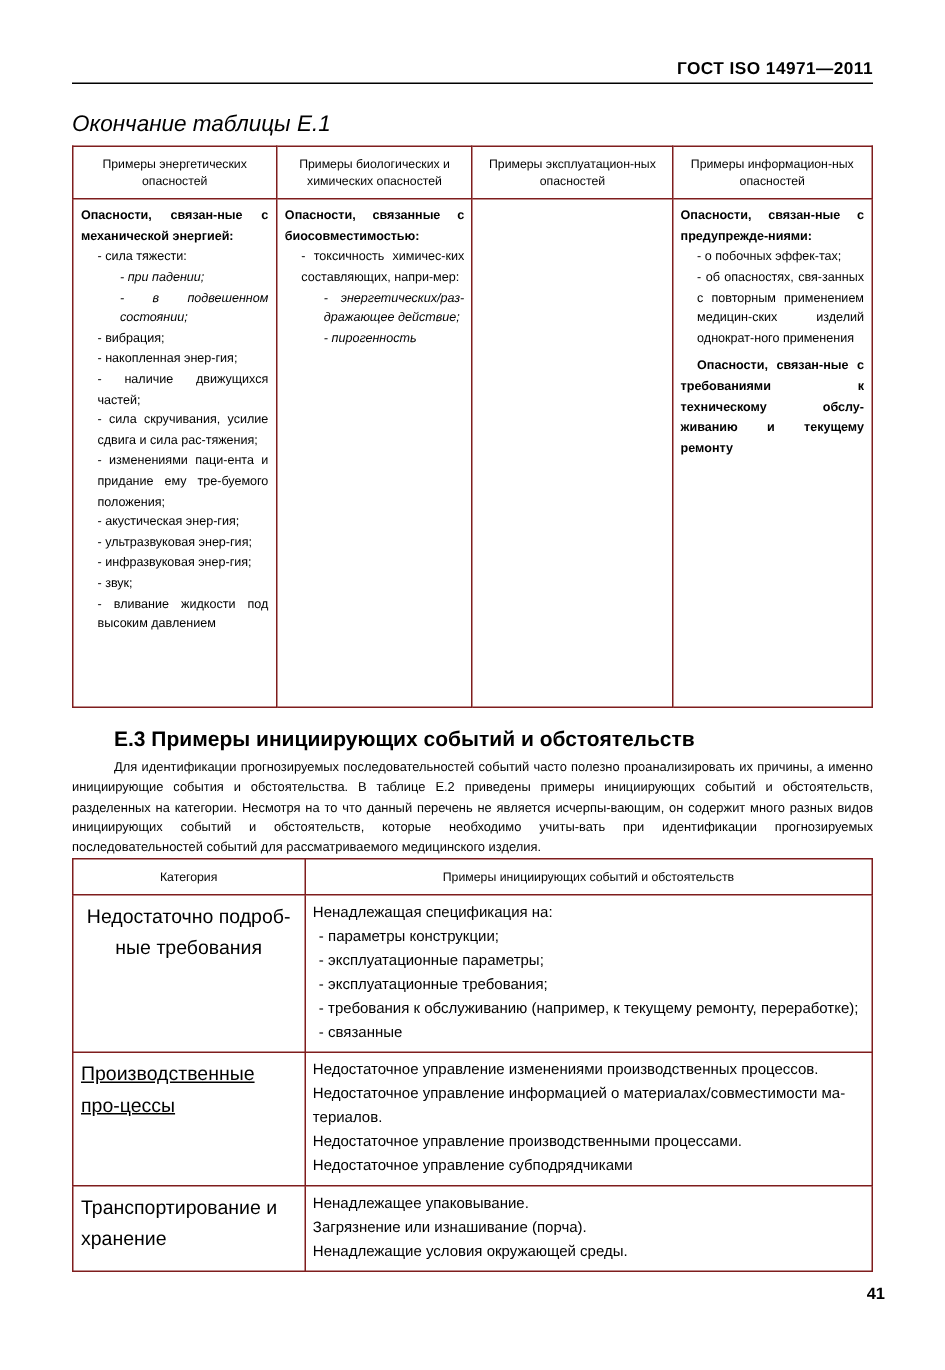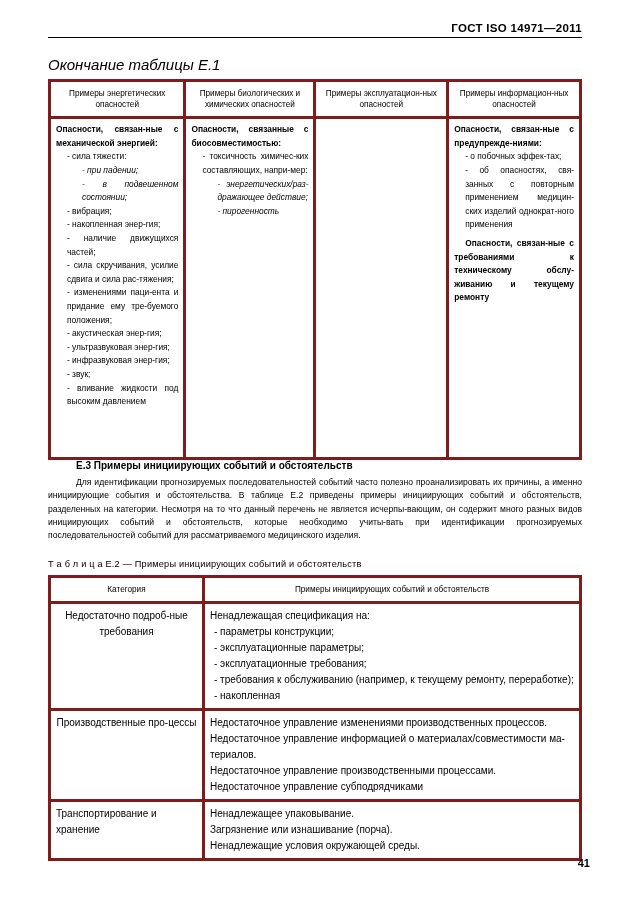--- a/index.html
+++ b/index.html
@@ -22,42 +22,42 @@
     box-sizing: border-box;
     padding: 0 48px;
   }
   
   .doc-header {
     text-align: right;
     font-family: "Liberation Sans", sans-serif;
     font-weight: bold;
     font-size: 11.5px;
     letter-spacing: 0.3px;
-    padding-top: 22px;
+    padding-top: 40px;
   }
   .hrule {
     border-bottom: 1.2px solid #000;
     margin-top: 3px;
   }
   
   .table-caption-italic {
     font-family: "Liberation Sans", sans-serif;
     font-style: italic;
     font-size: 15px;
     margin-top: 18px;
     margin-bottom: 6px;
   }
   
   table.doc {
     border-collapse: collapse;
     width: 100%;
     table-layout: fixed;
   }
   table.doc td, table.doc th {
-    border: 3px solid #7f1d1d;
+    border: 1px solid #7f1d1d;
     vertical-align: top;
     padding: 4px 5px;
   }
   table.doc thead th {
     font-family: "Liberation Sans", sans-serif;
     font-weight: normal;
     font-size: 8.2px;
     text-align: center;
     vertical-align: middle;
     padding: 6px 4px;
@@ -82,21 +82,22 @@
     display: block;
     font-weight: bold;
   }
   .tall-cell {
     height: 330px;
   }
   
   .sec-title {
     font-family: "Liberation Sans", sans-serif;
     font-weight: bold;
-    font-size: 10px;
+    font-size: 14px;
+    margin-top: 12px;
     padding-left: 28px;
   }
   .sec-para {
     font-family: "Liberation Sans", sans-serif;
     font-size: 8.6px;
     line-height: 1.55;
     text-align: justify;
     margin-top: 5px;
     text-indent: 28px;
   }
@@ -107,21 +108,21 @@
     margin-bottom: 6px;
     letter-spacing: 0.2px;
   }
   .t2-head {
     font-family: "Liberation Sans", sans-serif;
     font-size: 8.2px;
     text-align: center;
   }
   .t2-cat {
     font-family: "Liberation Sans", sans-serif;
-    font-size: 10px;
+    font-size: 13px;
     line-height: 1.6;
     text-align: justify;
     padding: 7px 6px 7px 10px;
   }
   .t2-val {
     font-family: "Liberation Sans", sans-serif;
     font-size: 10px;
     line-height: 1.6;
     padding: 7px 6px;
   }
@@ -197,21 +198,20 @@
           <span class="indent">- об опасностях, свя-занных с повторным применением медицин-ских изделий однократ-ного применения</span>
           <span class="head-line" style="margin-top:5px;text-indent:11px;">Опасности, связан-ные с требованиями к техническому обслу-живанию и текущему ремонту</span>
         </td>
       </tr>
     </tbody>
   </table>
 
   <div class="sec-title">Е.3 Примеры инициирующих событий и обстоятельств</div>
   <div class="sec-para">Для идентификации прогнозируемых последовательностей событий часто полезно проанализировать их причины, а именно инициирующие события и обстоятельства. В таблице Е.2 приведены примеры инициирующих событий и обстоятельств, разделенных на категории. Несмотря на то что данный перечень не является исчерпы-вающим, он содержит много разных видов инициирующих событий и обстоятельств, которые необходимо учиты-вать при идентификации прогнозируемых последовательностей событий для рассматриваемого медицинского изделия.</div>
 
-  <div class="table2-caption">Т а б л и ц а  Е.2 — Примеры инициирующих событий и обстоятельств</div>
 
   <table class="doc">
     <colgroup>
       <col style="width:29%">
       <col style="width:71%">
     </colgroup>
     <thead>
       <tr>
         <th class="t2-head">Категория</th>
         <th class="t2-head">Примеры инициирующих событий и обстоятельств</th>
@@ -219,25 +219,25 @@
     </thead>
     <tbody>
       <tr>
         <td class="t2-cat" style="text-align:center;">Недостаточно подроб-ные требования</td>
         <td class="t2-val">
           <p>Ненадлежащая спецификация на:</p>
           <p class="dash">- параметры конструкции;</p>
           <p class="dash">- эксплуатационные параметры;</p>
           <p class="dash">- эксплуатационные требования;</p>
           <p class="dash">- требования к обслуживанию (например, к текущему ремонту, переработке);</p>
-          <p class="dash">- накопленная</p>
-        </td>
-      </tr>
-      <tr>
-        <td class="t2-cat" style="text-align:center;">Производственные про-цессы</td>
+          <p class="dash">- связанные</p>
+        </td>
+      </tr>
+      <tr>
+        <td class="t2-cat" style="text-align:left;text-decoration:underline;">Производственные про-цессы</td>
         <td class="t2-val">
           <p>Недостаточное управление изменениями производственных процессов.</p>
           <p>Недостаточное управление информацией о материалах/совместимости ма-териалов.</p>
           <p>Недостаточное управление производственными процессами.</p>
           <p>Недостаточное управление субподрядчиками</p>
         </td>
       </tr>
       <tr>
         <td class="t2-cat" style="text-align:left;">Транспортирование и хранение</td>
         <td class="t2-val">

